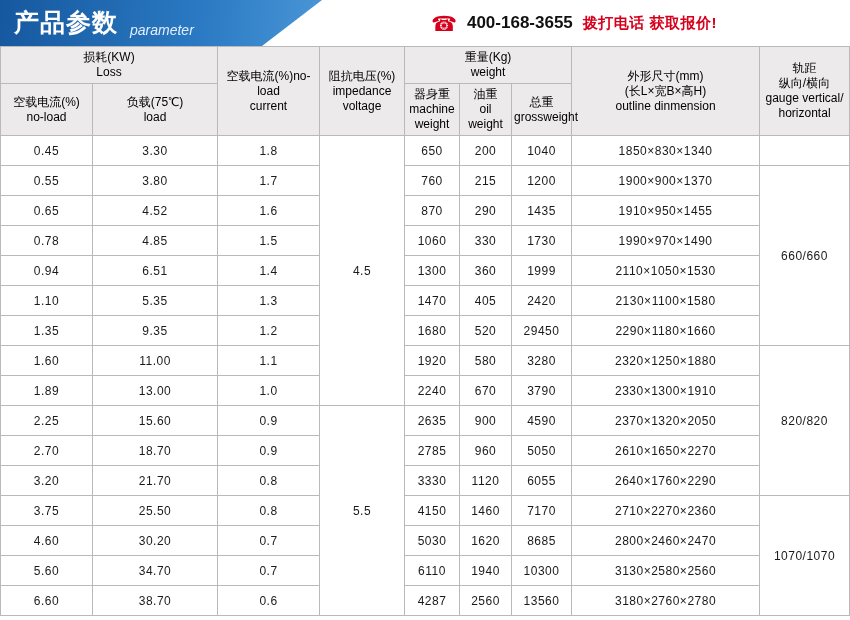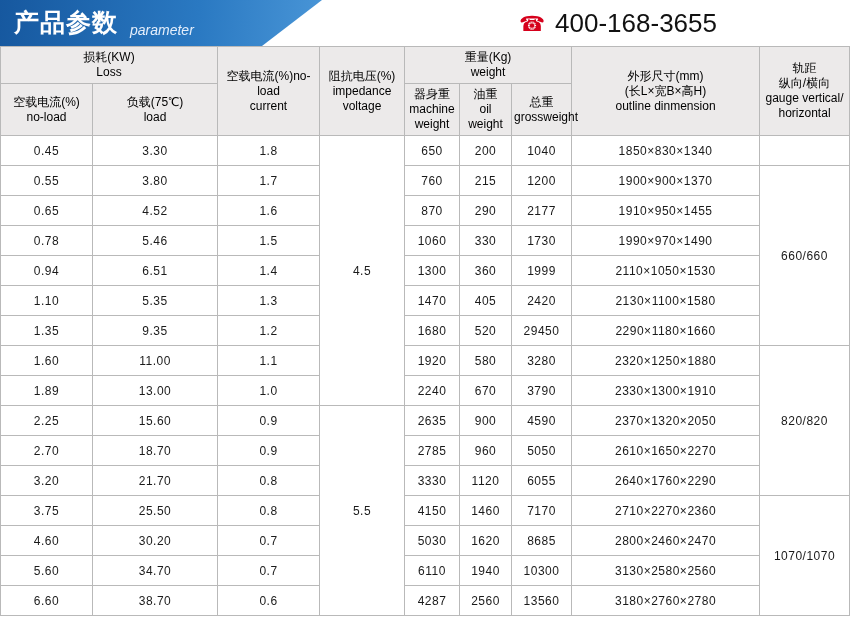--- a/index.html
+++ b/index.html
@@ -65,22 +65,22 @@
     width: 26px; height: 24px;
     display: inline-flex;
     align-items: center;
     justify-content: center;
     color: #d6001c;
     font-size: 21px;
     line-height: 1;
   }
   .phone-number {
     color: #111111;
-    font-size: 26px;
-    font-weight: normal;
+    font-size: 17px;
+    font-weight: bold;
     letter-spacing: 0px;
   }
   .call-text {
     color: #d6001c;
     font-size: 15px;
     font-weight: bold;
     letter-spacing: 0.5px;
   }
 
   
@@ -135,20 +135,21 @@
 <body>
 
 <div class="header">
   <div class="header-banner"></div>
   <div class="header-banner-inner"></div>
   <div class="header-title">产品参数</div>
   <div class="header-sub">parameter</div>
   <div class="header-right">
     <span class="phone-icon">☎</span>
     <span class="phone-number">400-168-3655</span>
+    <span class="call-text">拨打电话 获取报价!</span>
   </div>
 </div>
 
 <div class="table-wrap">
   <table class="params">
     <colgroup>
       <col class="c1">
         <col class="c2">
         <col class="c3">
         <col class="c4">
@@ -231,26 +232,26 @@
           <td>1200</td>
           <td class="dim-col">1900×900×1370</td>
           <td class="gauge-col" rowspan="6">660/660</td>
         </tr>
         <tr>
           <td>0.65</td>
           <td>4.52</td>
           <td>1.6</td>
           <td>870</td>
           <td>290</td>
-          <td>2177</td>
+          <td>1435</td>
           <td class="dim-col">1910×950×1455</td>
         </tr>
         <tr>
           <td>0.78</td>
-          <td>5.46</td>
+          <td>4.85</td>
           <td>1.5</td>
           <td>1060</td>
           <td>330</td>
           <td>1730</td>
           <td class="dim-col">1990×970×1490</td>
         </tr>
         <tr>
           <td>0.94</td>
           <td>6.51</td>
           <td>1.4</td>

